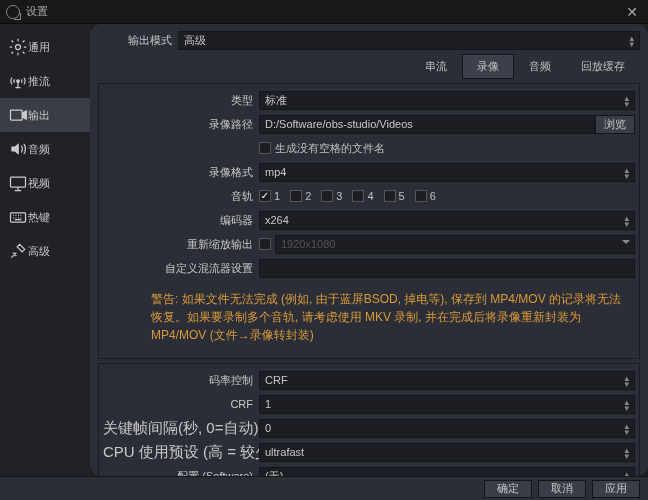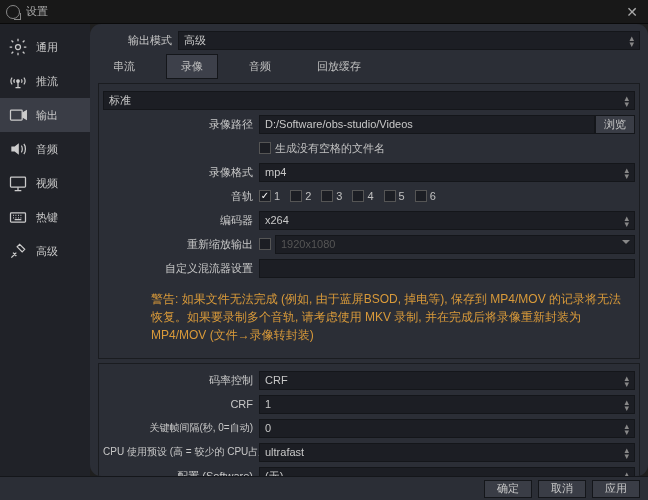--- a/index.html
+++ b/index.html
@@ -4,34 +4,34 @@
 <style>
 * { margin: 0; padding: 0; box-sizing: border-box; font-family: "Microsoft YaHei", Arial, sans-serif; font-size: 11px; }
 body { background: #1f1f1f; color: #c0c0c0; width: 648px; height: 500px; overflow: hidden; }
 .titlebar { height: 24px; background: #181818; display: flex; align-items: center; padding: 0 6px; border-bottom: 1px solid #0a0a0a; justify-content: space-between; }
 .titlebar .app-icon { width: 14px; height: 14px; border: 1.5px solid #888; border-radius: 50%; margin-right: 6px; position: relative; }
 .titlebar .app-icon::after { content: ""; position: absolute; width: 6px; height: 6px; border: 1.5px solid #888; border-top: none; border-left: none; bottom: -2px; right: -2px; }
 .titlebar-title { color: #aaa; flex: 1; }
 .titlebar-close { color: #aaa; font-size: 14px; cursor: pointer; padding: 0 4px; }
 .body { display: flex; height: 452px; }
 .sidebar { width: 90px; background: #202228; padding-top: 6px; }
-.sb-item { display: flex; align-items: center; height: 34px; padding: 0 8px; color: #c8c8c8; cursor: pointer; gap: 8px; }
+.sb-item { display: flex; align-items: center; height: 34px; padding: 0 8px; color: #c8c8c8; cursor: pointer; }
 .sb-item.active { background: #3a3d46; }
 .sb-icon { width: 20px; height: 20px; display: flex; align-items: center; justify-content: center; }
 .sb-icon svg { stroke: #ccc; fill: none; stroke-width: 1.5; }
 .main { flex: 1; background: #2b2e36; padding: 6px 8px 0 8px; overflow: hidden; border-radius: 11px; }
 .row { display: flex; align-items: center; margin-bottom: 4px; min-height: 20px; }
 .label { width: 156px; text-align: right; padding-right: 6px; color: #c8c8c8; white-space: nowrap; font-size: 11px; }
-.label.long { width: 156px; font-size: 10px; }
+.label.long { width: 156px; font-size: 15px; }
 .field { flex: 1; display: flex; align-items: center; gap: 4px; }
 .select, .input { background: #1c1e24; border: 1px solid #14161a; color: #c8c8c8; height: 19px; padding: 0 5px; flex: 1; display: flex; align-items: center; position: relative; }
 .select .caret { position: absolute; right: 4px; top: 4px; width: 0; height: 0; border-left: 4px solid transparent; border-right: 4px solid transparent; border-top: 4px solid #888; }
 .select .caretud { position: absolute; right: 5px; top: 3px; font-size: 9px; color: #888; line-height: 6px; }
 .btn-small { background: #3a3d46; border: 1px solid #14161a; color: #c8c8c8; height: 19px; padding: 0 8px; cursor: pointer; display: flex; align-items: center; }
-.tabs { display: flex; gap: 16px; margin-bottom: 2px; }
+.tabs { display: flex; gap: 0; margin-bottom: 2px; justify-content: flex-end; }
 .tab { padding: 4px 14px; background: #2b2e36; color: #c0c0c0; cursor: pointer; border: 1px solid transparent; }
 .tab.active { background: #3d404a; border: 1px solid #14161a; }
 .checkbox { width: 12px; height: 12px; background: #1c1e24; border: 1px solid #555; display: inline-flex; align-items: center; justify-content: center; cursor: pointer; flex-shrink: 0; }
 .checkbox.checked::after { content: "✓"; color: #fff; font-size: 10px; line-height: 1; }
 .tracks { display: flex; gap: 10px; align-items: center; }
 .track { display: flex; align-items: center; gap: 3px; }
 .warning { color: #d99a3a; font-size: 12px; line-height: 1.5; padding: 8px 4px 8px 4px; margin-left: 44px; }
 .group { border: 1px solid #1a1c20; margin: 4px 0; padding: 6px 4px; }
 .footer { height: 24px; background: #2b2e36; display: flex; justify-content: flex-end; align-items: center; padding: 0 8px; gap: 6px; border-top: 1px solid #14161a; }
 .footer .btn { background: #3a3d46; border: 1px solid #14161a; color: #c8c8c8; height: 18px; padding: 0 12px; cursor: pointer; font-size: 11px; display: flex; align-items: center; text-align: center; }
@@ -123,20 +123,21 @@
 
     <div class="tabs">
       <div class="tab">串流</div>
       <div class="tab active">录像</div>
       <div class="tab">音频</div>
       <div class="tab">回放缓存</div>
     </div>
 
     <div class="group">
       <div class="row">
+        <div class="label">类型</div>
         <div class="select">
             <span>标准</span>
             <span class="caretud">▴<br>▾</span>
           </div>
       </div>
       <div class="row">
         <div class="label">录像路径</div>
         <div class="input">
             <span>D:/Software/obs-studio/Videos</span>
           </div>

